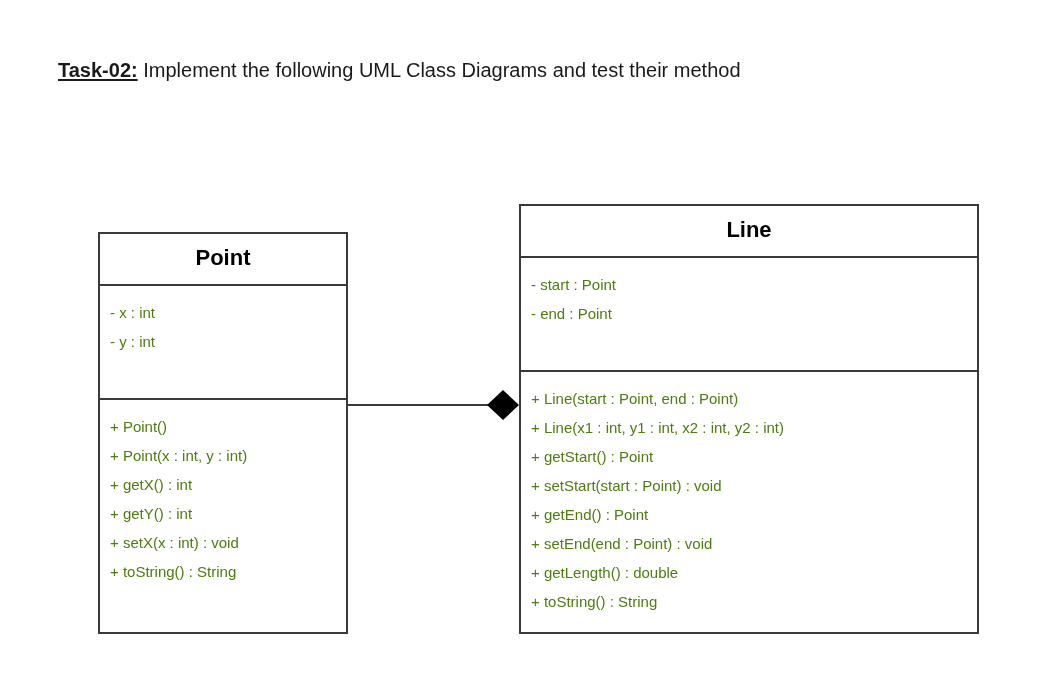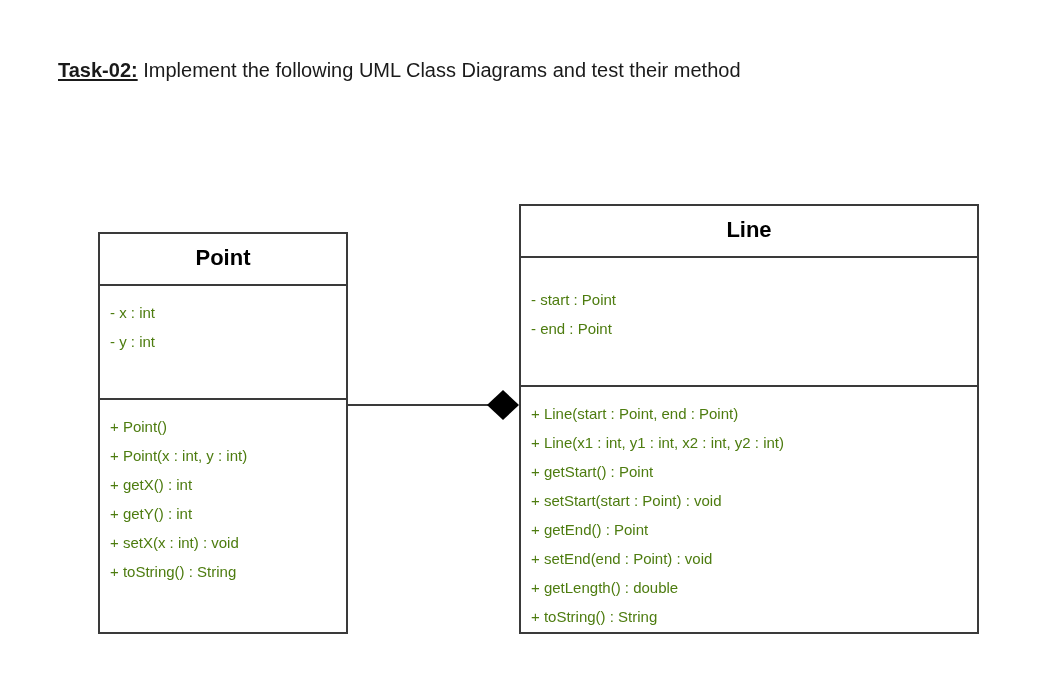--- a/index.html
+++ b/index.html
@@ -75,21 +75,21 @@
   #class-point .uml-attributes { height: 86px; }
   #class-point .uml-methods    { padding-bottom: 40px; }
 
   
   #class-line {
     left: 519px;
     top: 204px;
     width: 460px;
     height: 430px;
   }
-  #class-line .uml-attributes { height: 86px; margin-top: 15px; }
+  #class-line .uml-attributes { height: 86px; }
   #class-line .uml-methods    { padding-bottom: 24px; }
 
   
   .connector-line {
     position: absolute;
     left: 348px;
     top: 404px;
     width: 156px;
     height: 0;
     border-top: 2px solid #3a3a3a;

